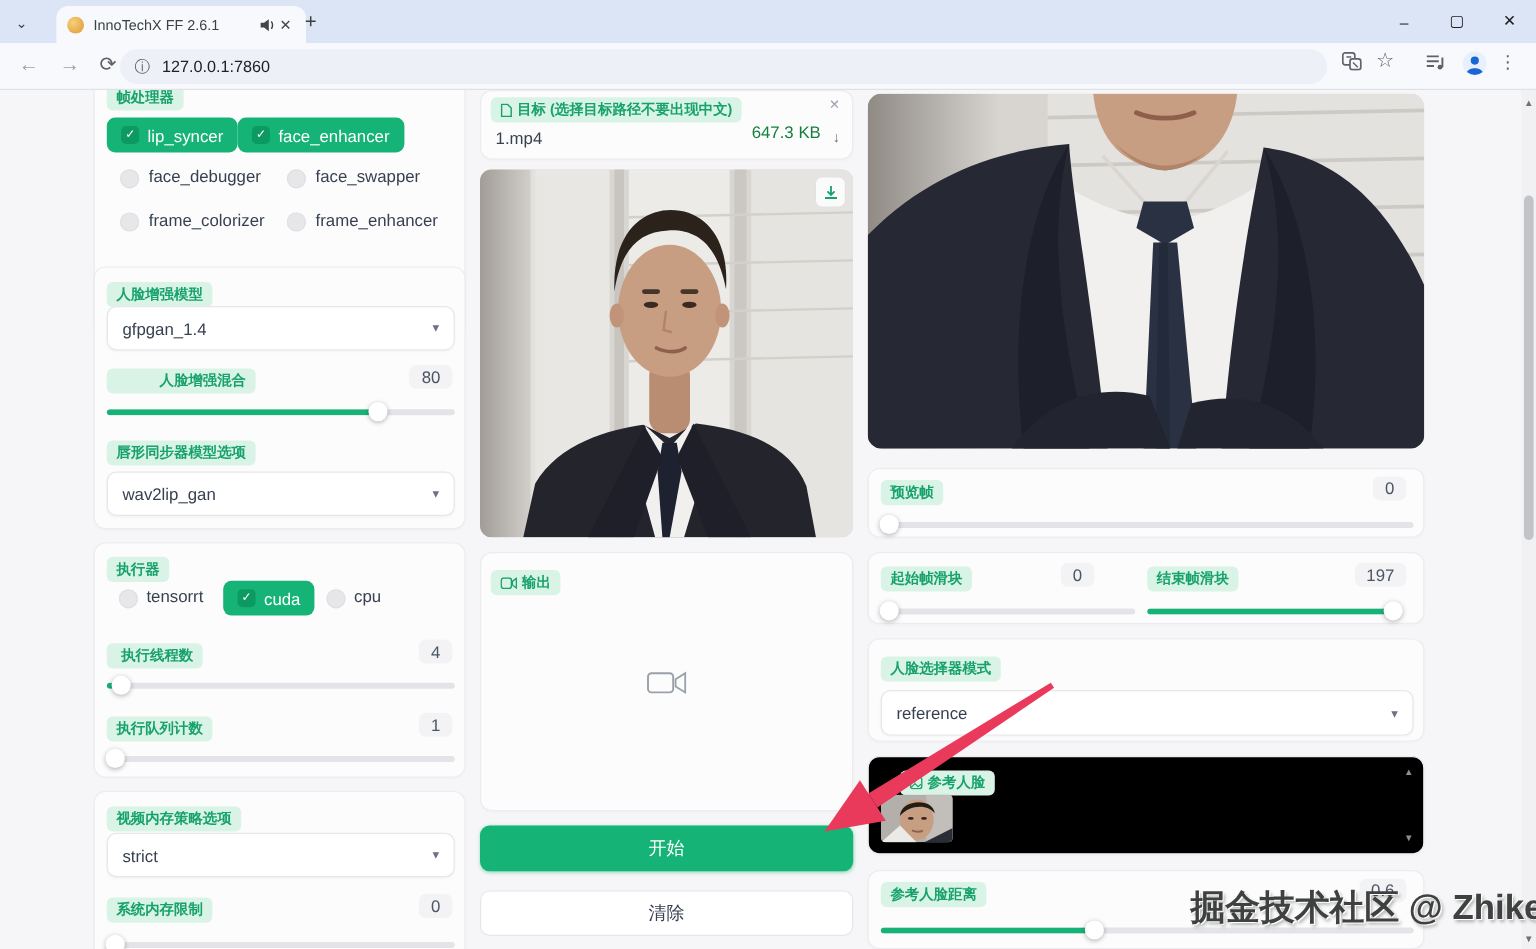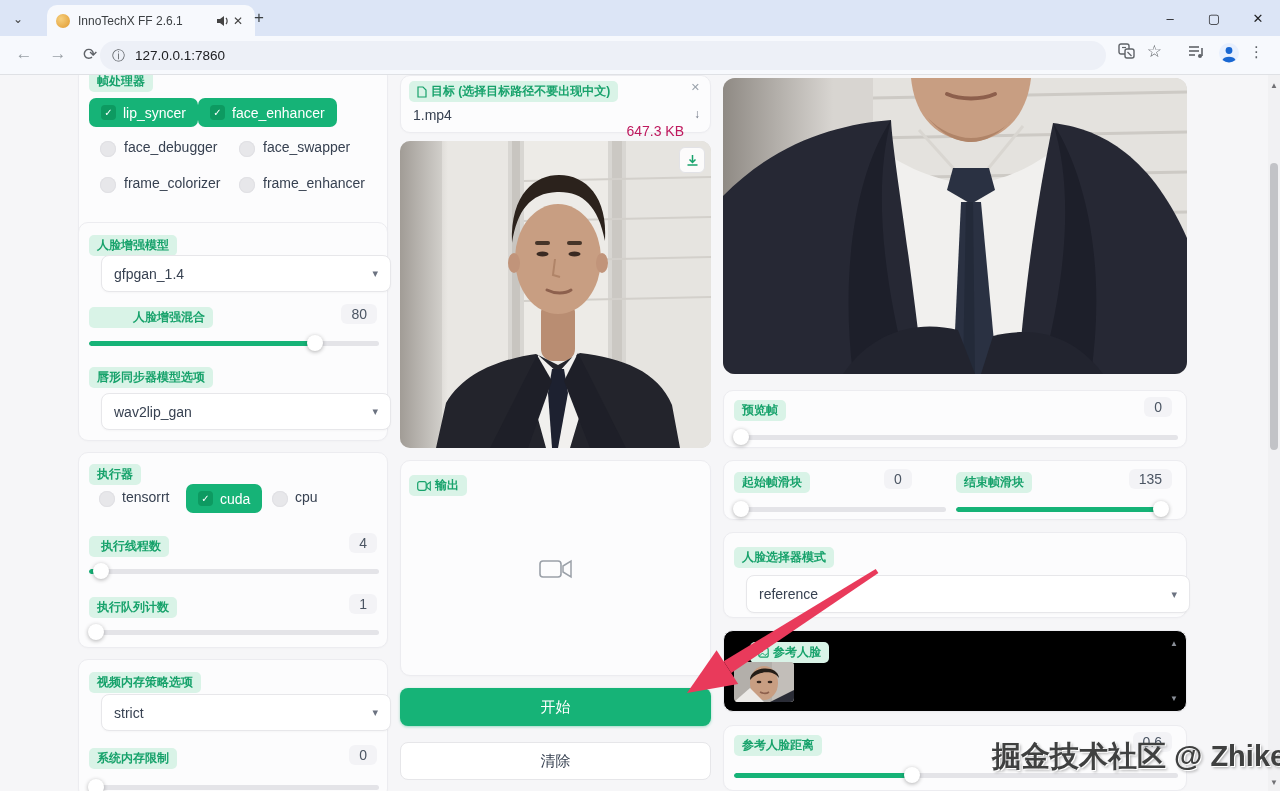--- a/index.html
+++ b/index.html
@@ -30,21 +30,21 @@
   .tb-right { position:absolute; top:43px; color:#5f6368; }
   
   .page { position:absolute; left:0; top:75px; width:1268px; height:716px; overflow:hidden; background:#f6f6f8; }
   .card { position:absolute; background:#fcfcfd; border:1px solid #ececf0; border-radius:10px; box-shadow:0 1px 2px rgba(0,0,0,0.02); }
   .badge { position:absolute; display:inline-flex; align-items:center; gap:4px; background:#d9f3e7; color:#17a26b;
            font-size:12px; font-weight:600; padding:2px 8px; border-radius:5px; white-space:nowrap; }
   .vchip { position:absolute; background:#f3f3f6; color:#4b5563; font-size:14px; border-radius:6px;
            padding:2px 10px; text-align:right; }
   .dropdown { position:absolute; height:37px; background:#fff; border:1px solid #e7e7ea; border-radius:8px;
               display:flex; align-items:center; justify-content:space-between; padding:16px 12px; font-size:14px;
-              color:#374151; box-shadow:0 1px 2px rgba(0,0,0,0.03);margin-left:12px; }
+              color:#374151; box-shadow:0 1px 2px rgba(0,0,0,0.03); }
   .caret { color:#6b7280; font-size:11px; }
   .slider { position:absolute; height:16px; }
   .track { position:absolute; left:0; right:0; top:6px; height:5px; background:#e4e4e8; border-radius:3px; overflow:hidden; }
   .fill  { height:100%; background:#16b377; border-radius:3px; }
   .handle { position:absolute; top:0; width:16px; height:16px; border-radius:50%; background:#fff;
             box-shadow:0 1px 4px rgba(0,0,0,0.3); }
   .pill-on { position:absolute; height:29px; background:#16b377; color:#fff; border-radius:7px;
              display:inline-flex; align-items:center; gap:7px; padding:0 12px; font-size:14px; }
   .checksq { width:15px; height:15px; border-radius:4px; background:#0d9a61; color:#fff; font-size:10px;
              display:flex; align-items:center; justify-content:center; font-weight:700; }
@@ -208,21 +208,21 @@
 
     <div class="card" style="left:400px; top:0px; width:311px; height:58px;">
       <div class="badge" style="left:8px; top:5px;">
         <svg width="10" height="12" viewBox="0 0 10 12">
           <path d="M1 1 H6 L9 4 V11 H1 Z" fill="none" stroke="#17a26b" stroke-width="1.2"></path>
         </svg>
         <span>目标 (选择目标路径不要出现中文)</span>
       </div>
       <div style="position:absolute; right:10px; top:5px; font-size:11px; color:#9aa2ab;">✕</div>
       <div style="position:absolute; left:12px; top:31px; font-size:14px; color:#374151;">1.mp4</div>
-      <div style="position:absolute; right:26px; top:47px; font-size:14px; color:#be185d;text-align:center;">647.3 KB</div>
+      <div style="position:absolute; right:26px; top:26px; font-size:14px; color:#15803d;text-align:center;">647.3 KB</div>
       <div style="position:absolute; right:10px; top:31px; font-size:12px; color:#6b7280;">↓</div>
     </div>
 
     <div style="position:absolute; left:400px; top:66px; width:311px; height:307px; border-radius:10px; overflow:hidden;">
       <svg width="311" height="307" viewBox="0 0 311 307">
         <rect width="311" height="307" fill="#d8d6d2"></rect>
         <rect x="42" y="0" width="66" height="307" fill="#e9e7e3"></rect>
         <rect x="112" y="0" width="8" height="307" fill="#c8c5c0"></rect>
         <rect x="124" y="0" width="84" height="307" fill="#edebe7"></rect>
         <rect x="212" y="0" width="10" height="307" fill="#cbc8c3"></rect>
@@ -337,21 +337,21 @@
     <div class="card" style="left:723px; top:385px; width:464px; height:60px;">
       <div class="badge" style="left:10px; top:11px;">起始帧滑块</div>
       <div class="vchip" style="left:160px; top:8px;">0</div>
       <div class="slider" style="left:10px; top:40px; width:212px;">
         <div class="track">
             <div class="fill" style="width: 0%;"></div>
           </div>
         <div class="handle" style="left:-1px;"></div>
       </div>
       <div class="badge" style="left:232px; top:11px;">结束帧滑块</div>
-      <div class="vchip" style="right:14px; top:8px;">135</div>
+      <div class="vchip" style="right:14px; top:8px;">197</div>
       <div class="slider" style="left:232px; top:40px; width:212px;">
         <div class="track">
             <div class="fill" style="width: 100%;"></div>
           </div>
         <div class="handle" style="left:calc(100% - 15px);"></div>
       </div>
     </div>
 
     <div class="card" style="left:723px; top:457px; width:464px; height:86px;">
       <div class="badge" style="left:10px; top:14px;">人脸选择器模式</div>

